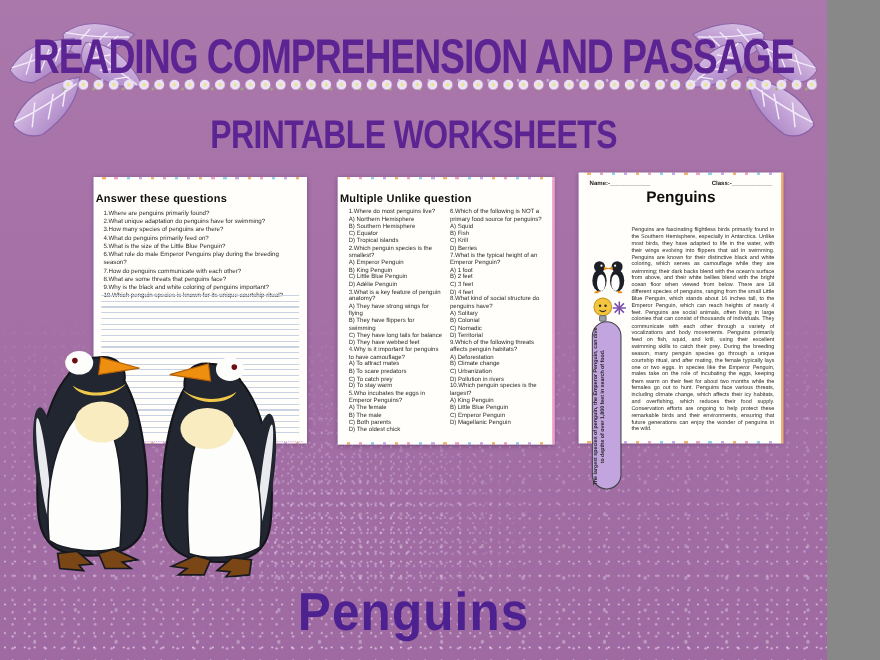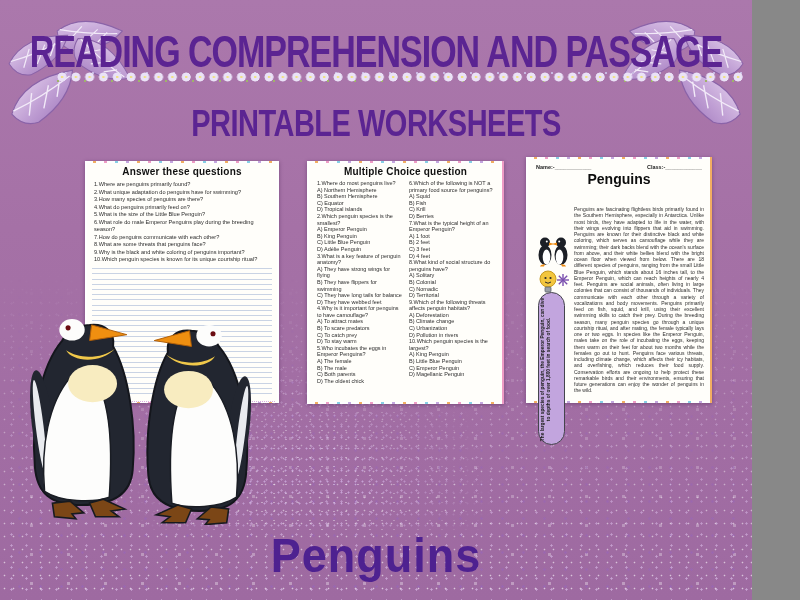--- a/index.html
+++ b/index.html
@@ -64,21 +64,21 @@
     box-shadow:0 1px 4px rgba(55,20,65,.4);
     border:2px solid transparent;
     border-image:repeating-linear-gradient(90deg,
       #ffffff 0 8px, #f2ae62 8px 11px, #ffffff 11px 19px, #ee9cc5 19px 22px,
       #ffffff 22px 30px, #86cfe6 30px 33px, #ffffff 33px 41px, #c3a6df 41px 44px) 2;
   }
   #sheet-questions{ left:85px; top:161px; width:194px; height:242px; }
   #sheet-mcq{ left:307px; top:161px; width:197px; height:243px; }
   #sheet-passage{ left:526px; top:157px; width:186px; height:246px; }
 
-  .sheet-title{ text-align:center; font-weight:bold; font-size:10px; color:#101010; margin-top:3px; letter-spacing:.2px; }
+  .sheet-title{ text-align:left; font-weight:bold; font-size:10px; color:#101010; margin-top:13px; letter-spacing:.2px; }
 
   .q-list{ margin:4px 7px 0; font-size:5.6px; line-height:1.35; color:#2d2d2d; }
   .lines-area{
     position:absolute; left:5px; right:5px; top:101px; bottom:5px;
     background:repeating-linear-gradient(180deg, transparent 0 4.2px, #c9d3e4 4.2px 5.2px);
   }
   .page-split{
     position:absolute; left:-3px; right:-3px; top:134px; height:4px; background:#fffefa;
     border-bottom:1px dotted #d8aee0;
   }
@@ -179,21 +179,21 @@
         <div class="q-line">8.What are some threats that penguins face?</div>
         <div class="q-line">9.Why is the black and white coloring of penguins important?</div>
         <div class="q-line">10.Which penguin species is known for its unique courtship ritual?</div>
       </div>
     <div class="lines-area">
       <div class="page-split"></div>
     </div>
   </div>
 
   <div class="paper" id="sheet-mcq">
-    <div class="sheet-title">Multiple Choice question</div>
+    <div class="sheet-title">Multiple Unlike question</div>
     <div class="mcq-cols">
       <div class="mcq-col">
 
       <div class="mcq-line">1.Where do most penguins live?</div>
           <div class="mcq-line">A) Northern Hemisphere</div>
           <div class="mcq-line">B) Southern Hemisphere</div>
           <div class="mcq-line">C) Equator</div>
           <div class="mcq-line">D) Tropical islands</div>
           <div class="mcq-line">2.Which penguin species is the smallest?</div>
           <div class="mcq-line">A) Emperor Penguin</div>

